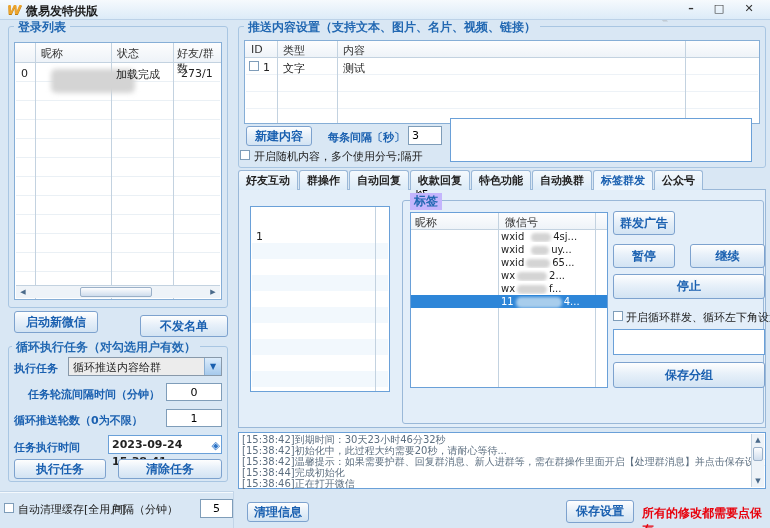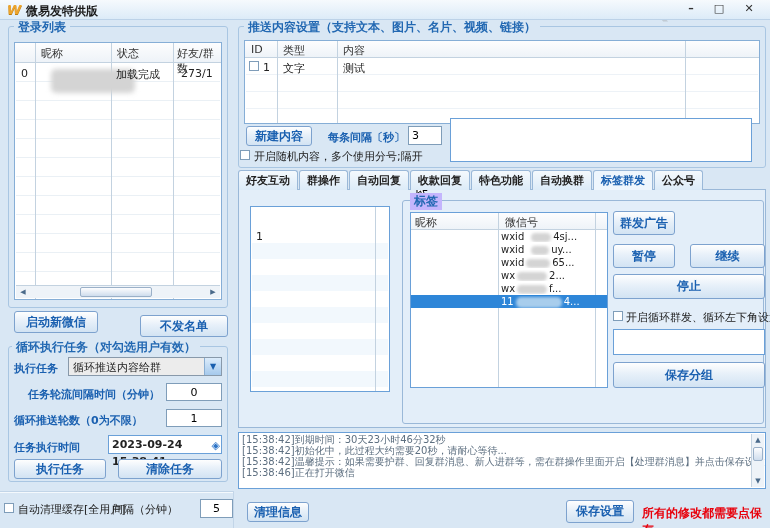--- a/index.html
+++ b/index.html
@@ -235,20 +235,21 @@
   <div class="abs btn" style="left:613px;top:274px;width:152px;height:25px;">停止</div>
   <span class="abs cb" style="left:613px;top:311px;"></span>
   <span class="abs lbl" style="left:626px;top:310px;">开启循环群发、循环左下角设置</span>
   <div class="abs inp" style="left:613px;top:329px;width:152px;height:26px;border-color:#6aa0d8;"></div>
   <div class="abs btn" style="left:613px;top:362px;width:152px;height:26px;">保存分组</div>
 
   <div class="abs tbl" style="left:238px;top:432px;width:528px;height:57px;border-color:#6aa0d8;padding:1px 16px 1px 3px;">
     <div class="logline">[15:38:42]到期时间：30天23小时46分32秒</div>
     <div class="logline">[15:38:42]初始化中，此过程大约需要20秒，请耐心等待...</div>
     <div class="logline">[15:38:42]温馨提示：如果需要护群、回复群消息、新人进群等，需在群操作里面开启【处理群消息】并点击保存设置</div>
+    <div class="logline">[15:38:44]完成初始化</div>
     <div class="logline">[15:38:46]正在打开微信</div>
     <div class="sb" style="right:1px;top:1px;bottom:1px;width:13px;border-left:1px solid #c3d2e0;">
       <span class="arrow" style="top:0;left:0;width:12px;">▲</span>
       <span class="arrow" style="bottom:0;left:0;width:12px;">▼</span>
       <div class="thumb" style="left:1px;top:13px;width:10px;height:14px;"></div>
     </div>
   </div>
 
   <div class="abs btn" style="left:247px;top:502px;width:62px;height:20px;">清理信息</div>
   <div class="abs btn" style="left:566px;top:500px;width:68px;height:23px;">保存设置</div>

